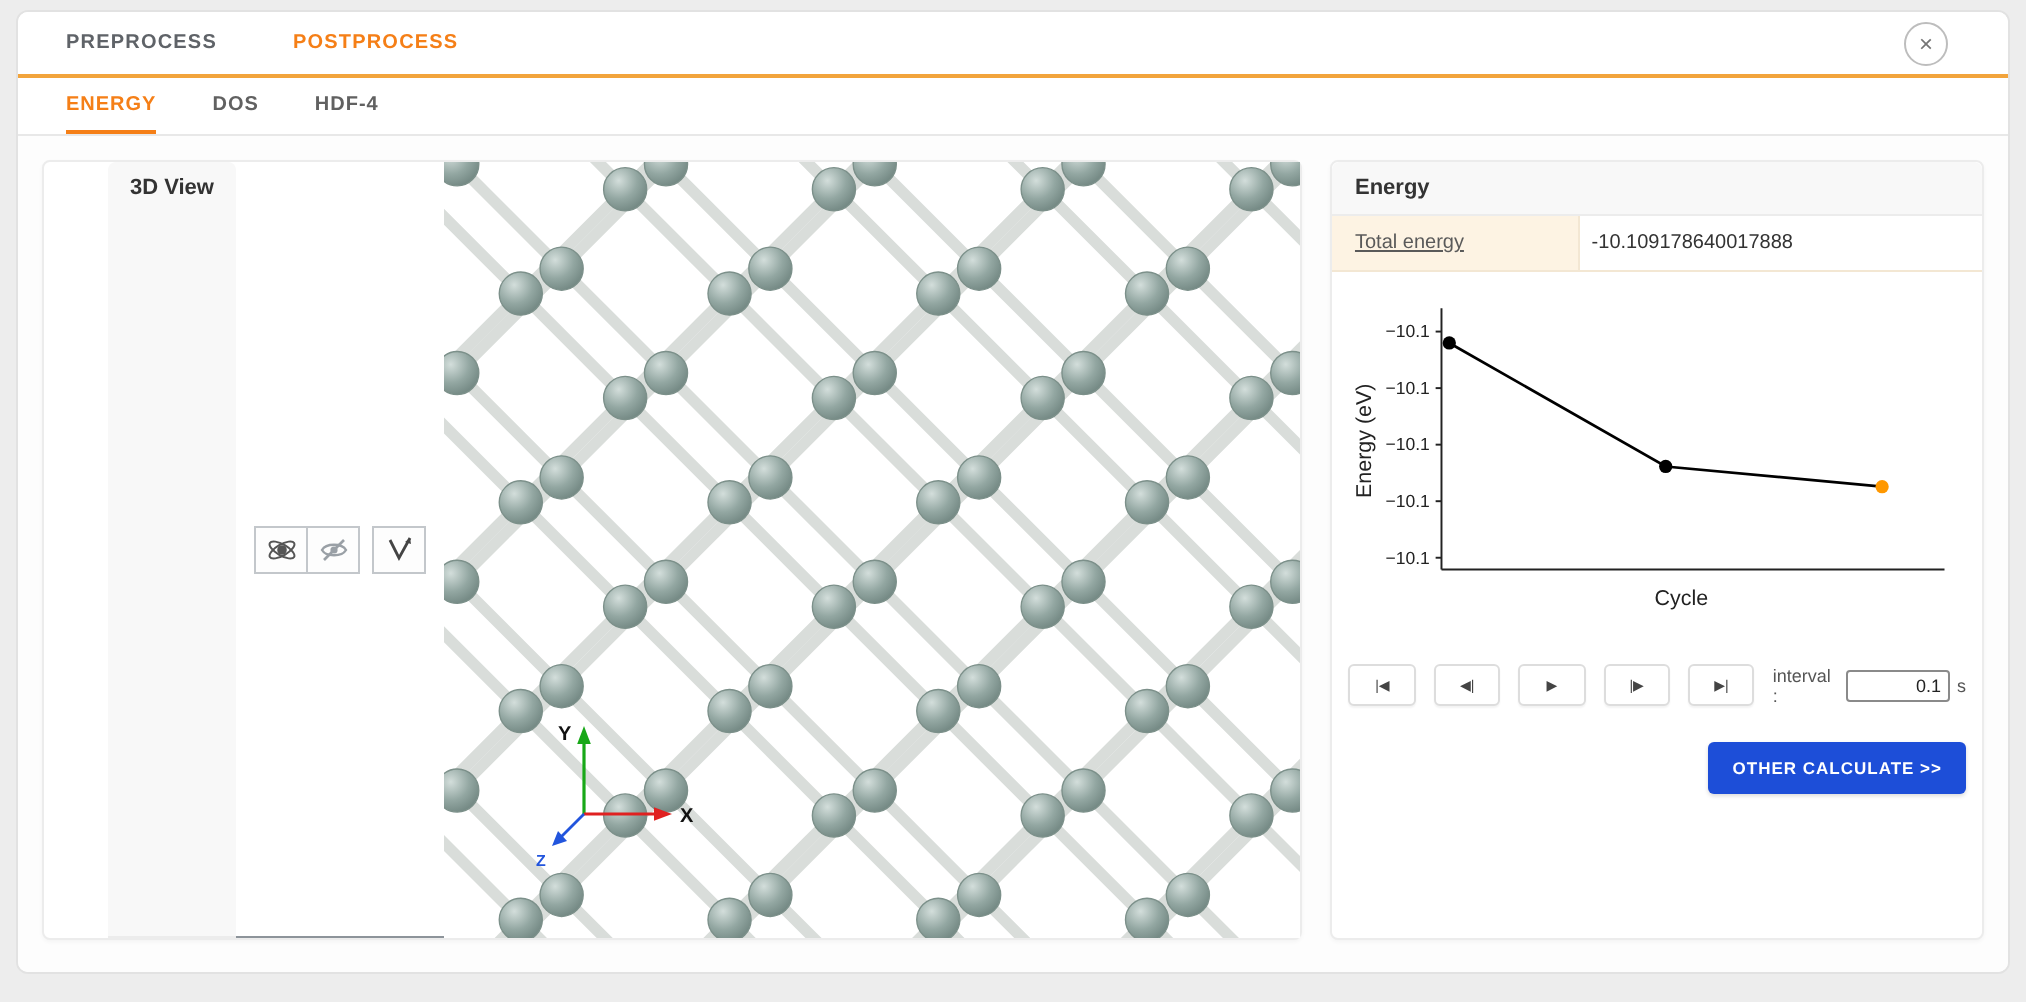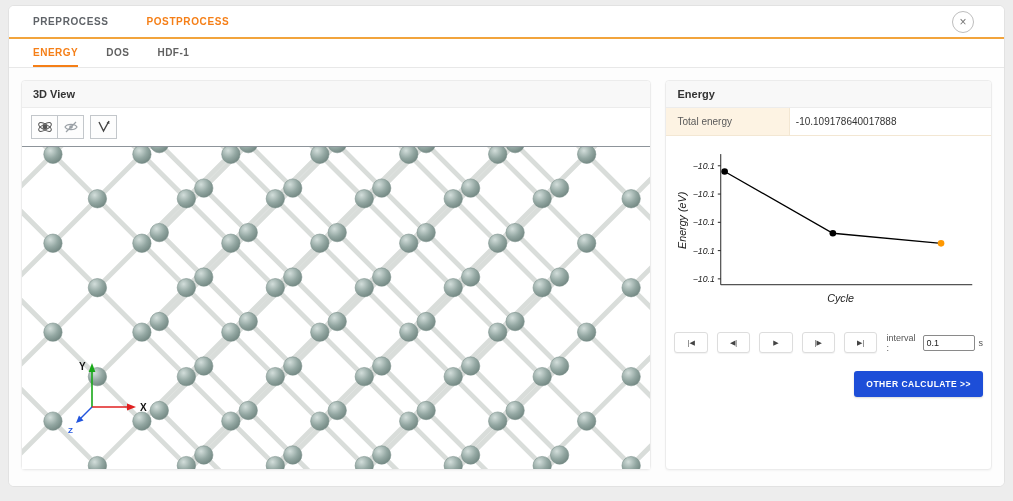--- a/index.html
+++ b/index.html
@@ -22,43 +22,43 @@
   .subtab { display:flex; align-items:center; font-size:10px; font-weight:bold; letter-spacing:.5px;
             color:#616161; border-bottom:2px solid transparent; cursor:pointer; }
   .subtab.active { color:#f57f17; border-bottom-color:#f57f17; }
 
   
   .content { flex:1; display:flex; gap:14px; padding:12px 12px 16px; background:#fdfdfd; min-height:0; }
   .panel { background:#fff; border:1px solid #ececec; border-radius:4px; box-shadow:0 1px 2px rgba(0,0,0,.04); }
   .panel-header { padding:7px 11px; font-size:11px; font-weight:bold; color:#333;
                   background:#f8f8f8; border-bottom:1px solid #ececec; border-radius:4px 4px 0 0; }
 
-  .viewer-panel { flex:1 1 auto; display:flex; flex-direction:column; min-width:0; }
+  .viewer-panel { flex:1 1 auto; display:flex; flex-direction:row; min-width:0;padding-left:32px; }
   .viewer-toolbar { padding:7px 9px; display:flex; align-items:center; border-bottom:1px solid #8d949a; }
   .tbtn { width:27px; height:24px; border:1px solid #c3c7cb; background:#fdfdfd; cursor:pointer;
           display:flex; align-items:center; justify-content:center; }
   .tbtn + .tbtn { margin-left:-1px; }
   .tbtn.sep { margin-left:6px; }
   .viewport { position:relative; flex:1; overflow:hidden; background:#fff; }
   .viewport > svg.scene { width:100%; height:100%; display:block; }
   .triad { position:absolute; left:44px; bottom:30px; }
 
   .energy-panel { flex:0 0 322px; display:flex; flex-direction:column; }
   .info-row { display:flex; border-bottom:1px solid #f3e7d3; font-size:10px; }
-  .info-label { width:38%; background:#fdf3e3; padding:8px 11px; color:#5a5a5a; border-right:1px solid #f3e7d3; }
+  .info-label { width:38%; background:#fdf3e3; padding:8px 11px; color:#5a5a5a; border-right:1px solid #f3e7d3;text-decoration:underline; }
   .info-value { flex:1; text-align:left; padding:8px 6px; color:#333; }
-  .chart-wrap { padding:12px 4px 0 6px;font-style:italic; }
+  .chart-wrap { padding:12px 4px 0 6px; }
   .chart-wrap svg { width:310px; height:174px; display:block; }
 
   .controls { display:flex; align-items:center; gap:9px; padding:10px 8px 6px; }
   .pbtn { width:34px; height:21px; border:1px solid #ddd; border-radius:3px; background:#fff;
           font-size:7px; color:#444; cursor:pointer; box-shadow:0 1px 1px rgba(0,0,0,.05); }
   .interval-group { margin-left:auto; display:flex; align-items:center; gap:4px; font-size:9px; color:#555; }
   .interval-group input { width:52px; height:16px; border:1px solid #8a8a8a; border-radius:2px;
-                          font-size:9px; padding:0 3px; color:#222; font-family:"Liberation Sans",sans-serif; }
+                          font-size:9px; padding:0 3px; color:#222; font-family:"Liberation Sans",sans-serif;text-align:right; }
   .calc-row { padding:12px 8px; text-align:right; }
   .calc-btn { background:#1d4ed8; border:none; border-radius:3px; color:#fff; font-weight:bold;
               font-size:8.5px; letter-spacing:.5px; padding:8px 12px; cursor:pointer;
               box-shadow:0 1px 2px rgba(0,0,0,.15); }
 </style>
 </head>
 <body>
 
 <div class="app-card">
 
@@ -66,21 +66,21 @@
     <div class="tab">PREPROCESS</div>
     <div class="tab active">POSTPROCESS</div>
     <button class="close-btn">
       <span>×</span>
     </button>
   </div>
 
   <div class="subtabs">
     <div class="subtab active">ENERGY</div>
     <div class="subtab">DOS</div>
-    <div class="subtab">HDF-1</div>
+    <div class="subtab">HDF-4</div>
   </div>
 
   <div class="content">
 
     <div class="panel viewer-panel">
       <div class="panel-header">3D View</div>
       <div class="viewer-toolbar">
         <button class="tbtn" title="">
           <svg width="16" height="16" viewBox="0 0 16 16">
             <circle cx="8" cy="8" r="2.4" fill="#555"></circle>

